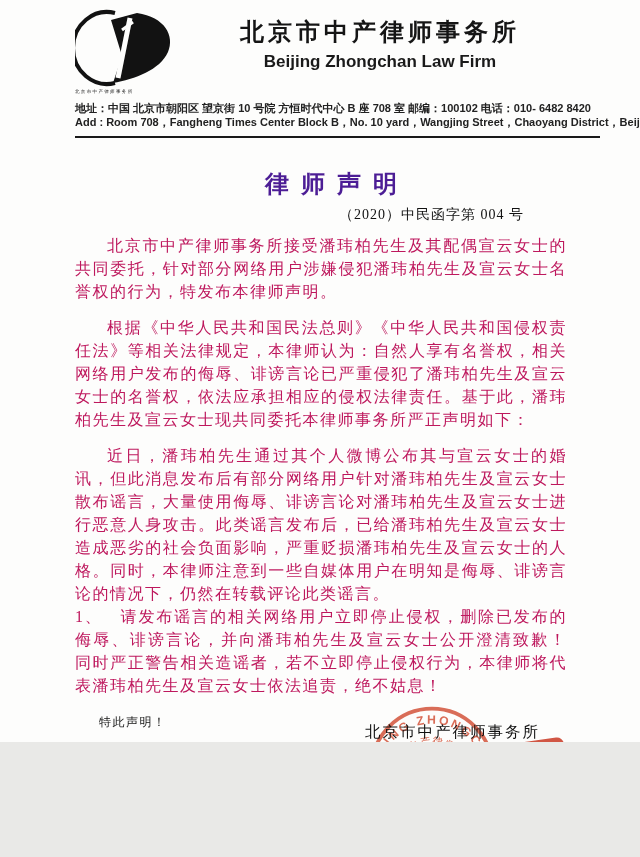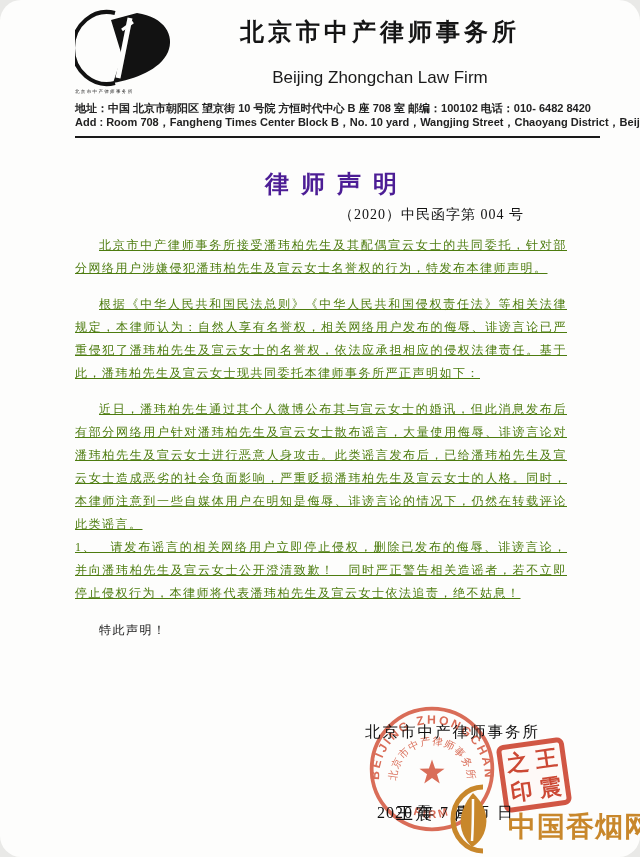--- a/index.html
+++ b/index.html
@@ -1,45 +1,45 @@
 <!DOCTYPE html>
 <html><head>
 <meta charset="utf-8">
 <style>
   html,body{margin:0;padding:0;background:#e9e9e7;}
   .page{
-    position:relative;width:640px;height:857px;margin:0 auto;
+    position:relative;width:640px;height:742px;margin:0 auto;
     background:#fdfdfc;overflow:hidden;
-    font-family:"Liberation Serif","DejaVu Serif",serif;color:#1c1c1c;border-radius:21px;
+    font-family:"Liberation Serif","DejaVu Serif",serif;color:#1c1c1c;
   }
   
   .letterhead{position:absolute;left:75px;top:8px;width:490px;height:90px;display:flex;}
   .logo{width:120px;position:relative;}
   .logo svg{display:block;}
   .logo-caption{font-size:5px;letter-spacing:1.5px;color:#111;white-space:nowrap;
     font-family:"Liberation Sans",sans-serif;transform:scale(.9);transform-origin:left top;}
   .firm-names{flex:1;text-align:center;padding-top:8px;}
   .firm-cn{font-size:24px;font-weight:700;letter-spacing:4px;color:#151515;}
-  .firm-en{font-size:17px;font-weight:400;margin-top:20px;color:#1a1a1a;
+  .firm-en{font-size:17px;font-weight:700;margin-top:4px;color:#1a1a1a;
     font-family:"Liberation Sans","DejaVu Sans",sans-serif;text-align:center;}
   
   .address{position:absolute;left:75px;top:101px;width:540px;
     font-family:"Liberation Sans","DejaVu Sans",sans-serif;color:#222;font-weight:bold;}
   .address-line{font-size:11px;line-height:14px;white-space:nowrap;}
   .rule{position:absolute;left:75px;top:136px;width:525px;height:0;border:none;
     border-top:2px solid #1a1a1a;margin:0;}
   
   .title{position:absolute;left:17px;top:168px;width:640px;text-align:center;margin:0;
     font-size:24px;font-weight:600;letter-spacing:12px;color:#4c1d95;}
   .refno{position:absolute;left:0;top:206px;width:640px;box-sizing:border-box;
     text-align:right;padding-right:116px;font-size:14px;letter-spacing:1px;color:#111;}
   
   .body{position:absolute;left:75px;top:234px;width:492px;}
-  .para{margin:0;font-size:12px;line-height:23px;letter-spacing:1.5px;
-    text-align:justify;color:#4d7c0f;text-decoration:underline;}
+  .para{margin:0;font-size:16px;line-height:23px;letter-spacing:1.5px;
+    text-align:justify;color:#be185d;}
   .para.indent{text-indent:2em;}
   .para.gap{margin-top:13px;}
   .closing{margin-top:17px;font-size:12px;letter-spacing:1.5px;text-indent:2em;color:#141414;}
   
   .sig-firm{position:absolute;left:365px;top:722px;font-size:15.5px;letter-spacing:2px;
     color:#111;z-index:3;}
   .sig-lawyer{position:absolute;left:396px;top:778px;font-size:17px;letter-spacing:2px;
     color:#111;z-index:3;margin-top:24px;}
   .sig-date{position:absolute;left:377px;top:803px;font-size:16px;letter-spacing:1px;
     color:#111;z-index:3;}

